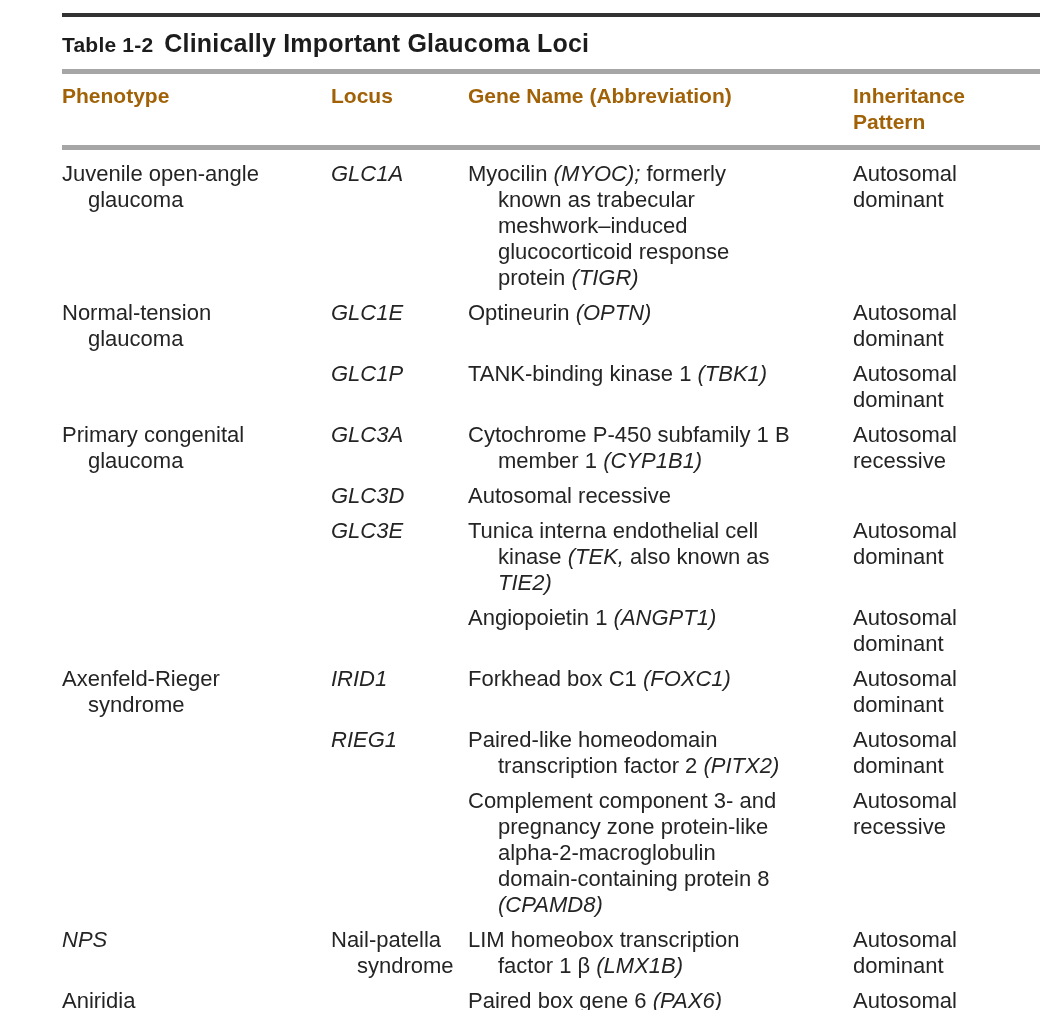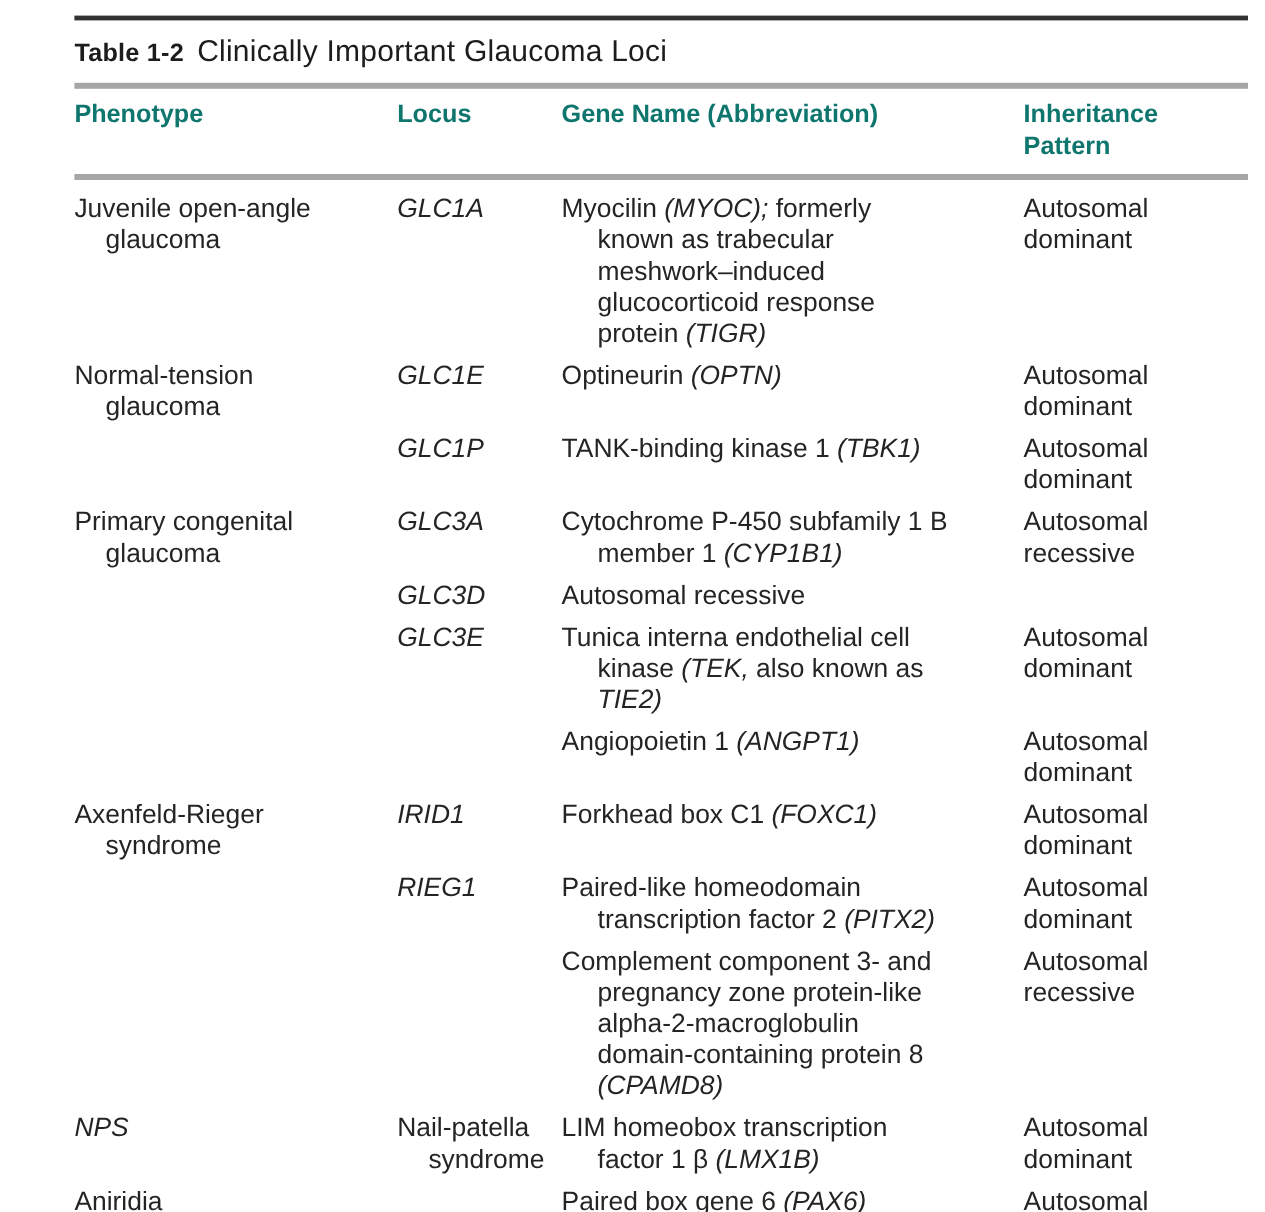--- a/index.html
+++ b/index.html
@@ -40,35 +40,35 @@
     margin-bottom: 11px;
   }
   .table-label {
     font-size: 21px;
     font-weight: bold;
     color: #1c1c1c;
     letter-spacing: 0.2px;
   }
   .table-title {
     font-size: 25px;
-    font-weight: normal;
+    font-weight: bold;
     color: #1c1c1c;
     letter-spacing: 0.2px;
   }
   .grid-row {
     display: grid;
     grid-template-columns: 269px 137px 385px 1fr;
   }
   .header-row {
     padding: 9px 0 10px 0;
   }
   .header-cell {
     font-size: 21px;
     font-weight: bold;
-    color: #0f766e;
+    color: #a16207;
     line-height: 26px;
   }
   .table-body {
     padding-top: 11px;
   }
   .data-row {
     margin-bottom: 9px;
   }
   .cell {
     font-size: 22px;

